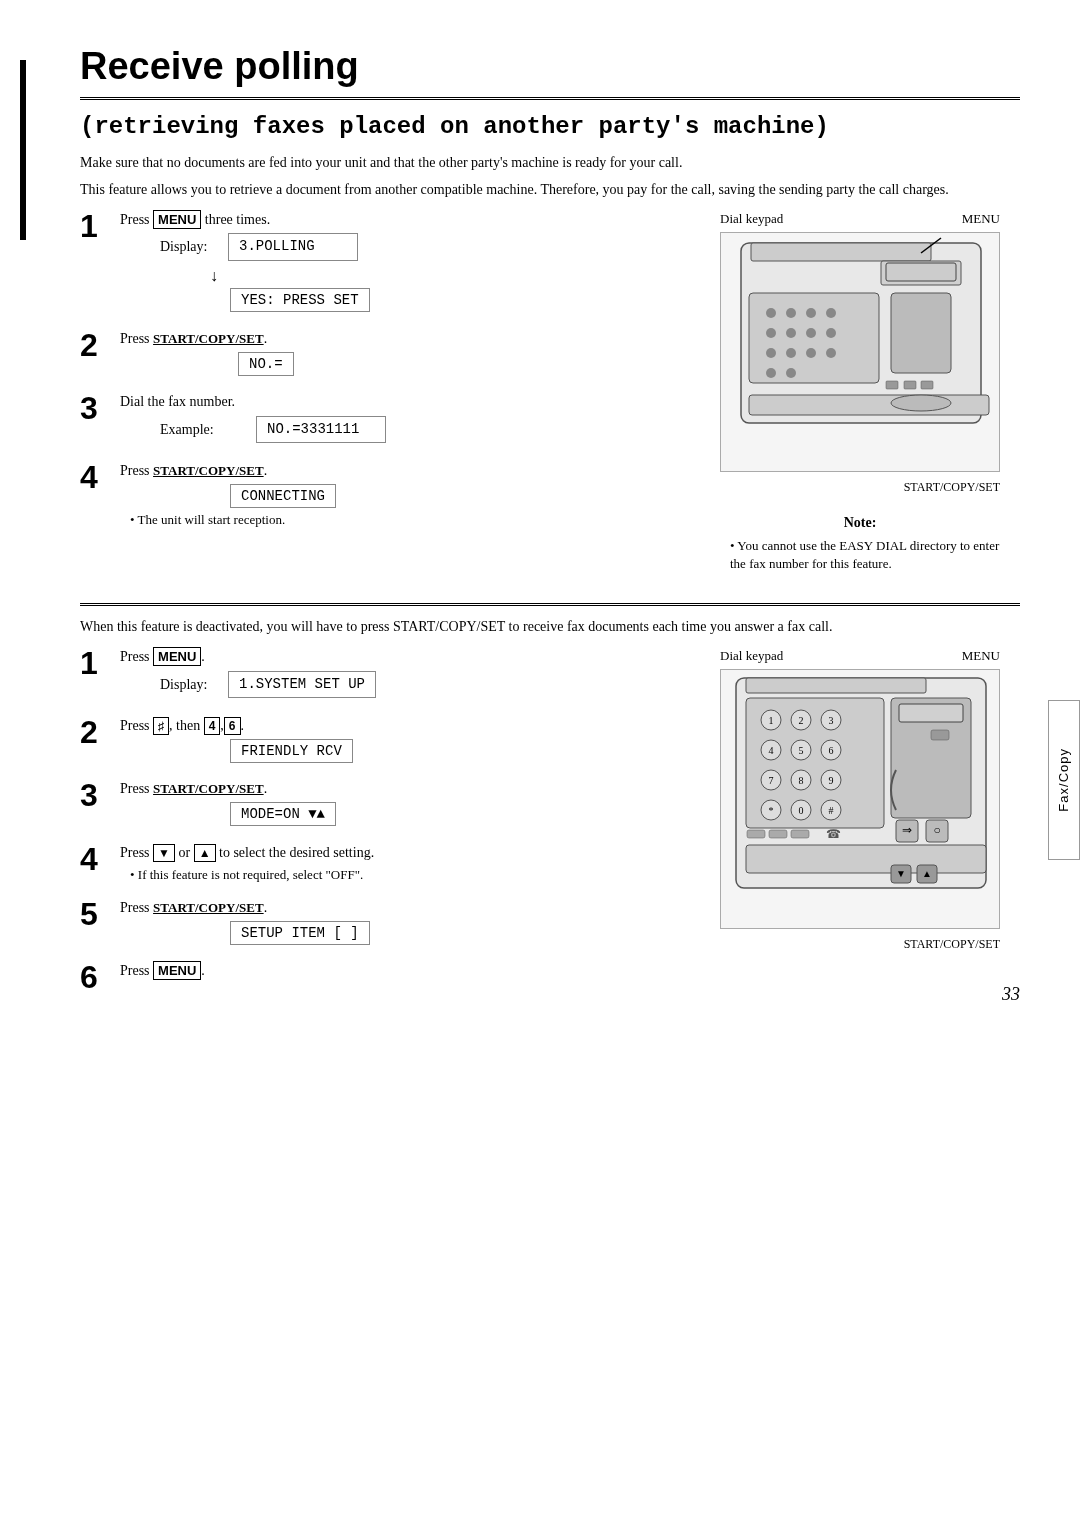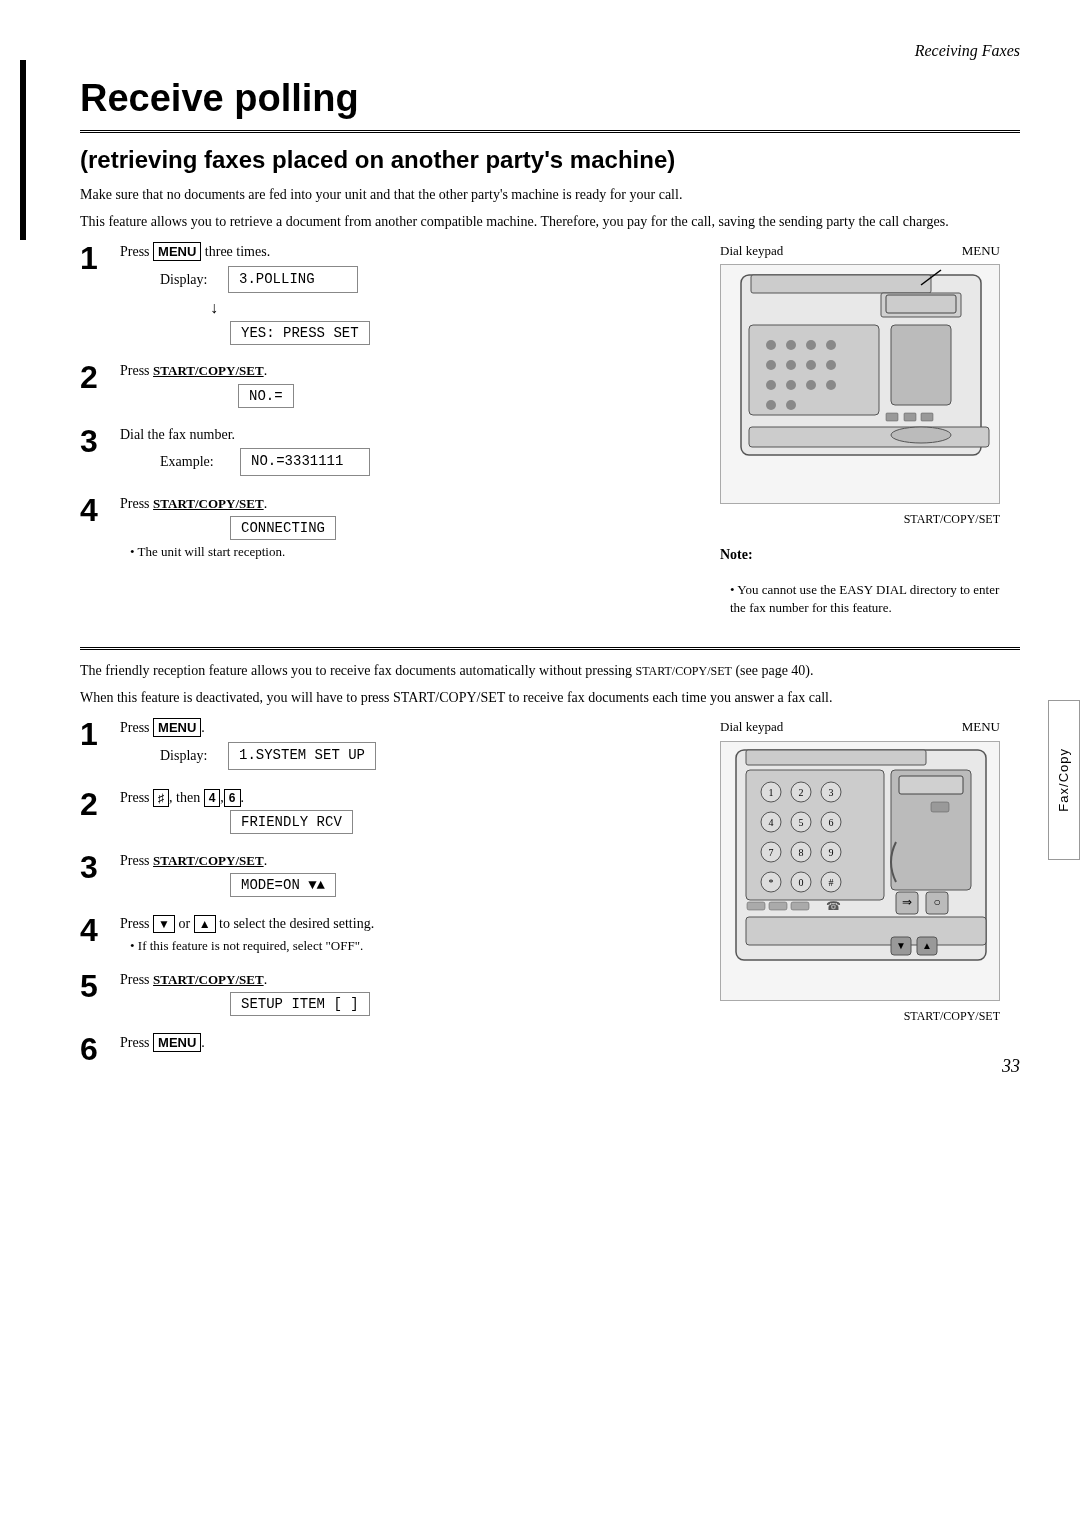--- a/index.html
+++ b/index.html
@@ -70,21 +70,21 @@
     
     .section-title-large {
       font-size: 38px;
       font-weight: bold;
       font-family: Arial, sans-serif;
       margin-bottom: 2px;
     }
     .section-title-medium {
       font-size: 24px;
       font-weight: bold;
-      font-family: Liberation Sans, sans-serif;
+      font-family: Liberation Mono, monospace;
       margin-bottom: 8px;
     }
 
     .intro-text {
       font-size: 14px;
       margin-bottom: 6px;
       line-height: 1.5;
     }
 
     
@@ -158,21 +158,21 @@
       margin-left: 90px;
       margin-bottom: 2px;
       margin-top: 2px;
       display: block;
     }
 
     .example-wrap {
       display: flex;
       align-items: center;
       margin: 4px 0 4px 40px;
-      gap: 0;
+      gap: 16px;
     }
     .example-label {
       font-size: 14px;
       min-width: 80px;
     }
 
     .bullet-text {
       font-size: 13px;
       margin-left: 10px;
       margin-top: 4px;
@@ -201,21 +201,22 @@
       gap: 12px;
     }
 
     
     .note-box {
       margin-top: 10px;
     }
     .note-title {
       font-weight: bold;
       font-size: 14px;
-      margin-bottom: 16px;
+      margin-bottom: 4px;
+      text-align: center;
     }
     .note-bullet {
       font-size: 13px;
       margin-left: 10px;
     }
     .note-bullet::before {
       content: '• ';
     }
 
     
@@ -240,21 +241,20 @@
       margin: 4px 0 10px 0;
     }
   </style>
 </head>
 <body>
 
 <div class="page">
 
   <div class="left-bookmark"></div>
 
-  <div class="header-right">Receiving Faxes</div>
 
   <div class="section1">
     <div class="section-title-large">Receive polling</div>
     <hr class="double">
     <div class="section-title-medium">(retrieving faxes placed on another party's machine)</div>
 
     <p class="intro-text">Make sure that no documents are fed into your unit and that the other party's machine is ready for your call.</p>
     <p class="intro-text">This feature allows you to retrieve a document from another compatible machine. Therefore, you pay for the call, saving the sending party the call charges.</p>
 
     <div class="steps-area">
@@ -375,24 +375,20 @@
         </div>
       </div>
 
     </div>
   </div>
 
   <div class="section2">
     <hr class="double">
 
     <p class="intro-text">
-      The friendly reception feature allows you to receive fax documents automatically without pressing
-      <span class="menu-key" style="font-size:12px;">START/COPY/SET</span> (see page 40).
-    </p>
-    <p class="intro-text">
       When this feature is deactivated, you will have to press <span class="key-bold">START/COPY/SET</span> to receive fax documents each time you answer a fax call.
     </p>
 
     <div class="steps-area">
 
       <div class="steps-left">
 
         <div class="step">
           <div class="step-number">1</div>
           <div class="step-content">

